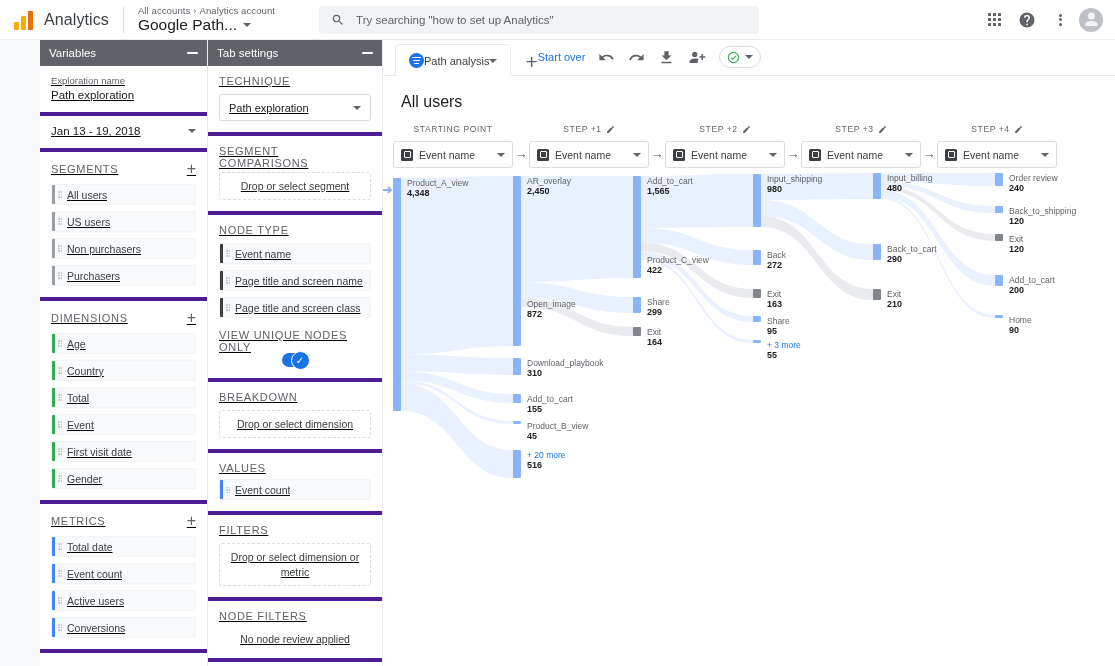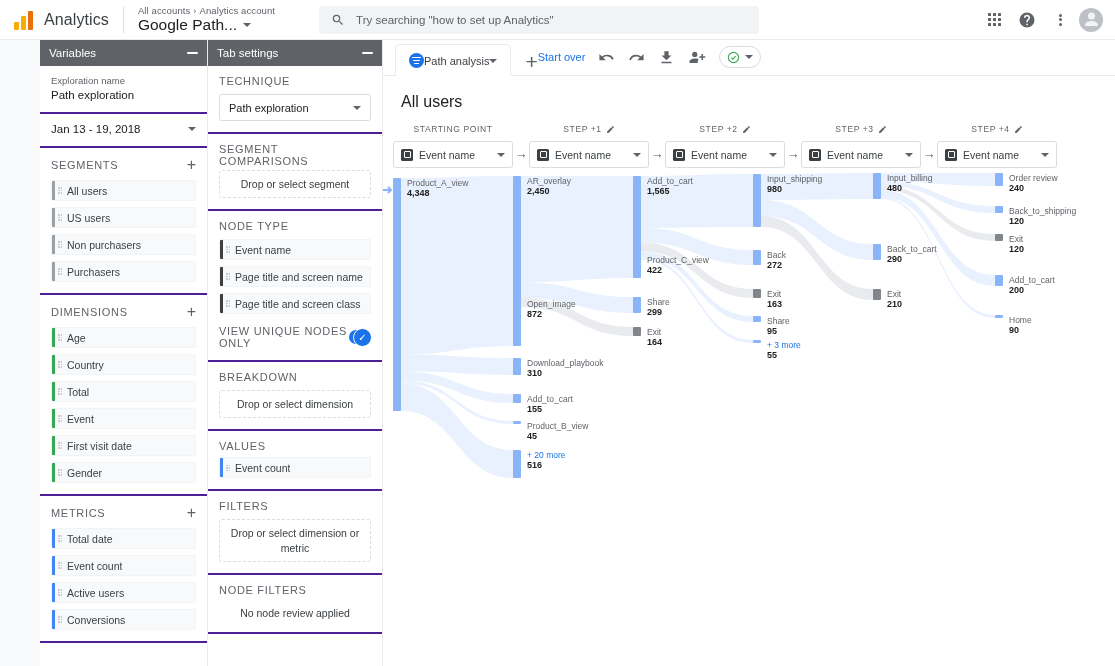--- a/index.html
+++ b/index.html
@@ -44,21 +44,21 @@
   .body { display:flex; height:626px; background:#f8f9fa; }
   .gutter { width:40px; background:#f8f9fa; }
   .panel { background:#fff; border-right:1px solid #e8eaed; display:flex; flex-direction:column; }
   .panel-vars { width:168px; }
   .panel-tab  { width:175px; }
   .panel-head {
     height:26px; background:#5f6368; color:#fff; display:flex; align-items:center;
     justify-content:space-between; padding:0 9px; font-size:11.5px;
   }
   .minus { width:11px; height:2px; background:#fff; border-radius:1px; }
-  .sect { padding:9px 11px 11px; border-bottom:2px solid #4c1d95; }
+  .sect { padding:9px 11px 11px; border-bottom:4px solid #4c1d95;text-decoration:underline; }
   .sect-label { font-size:11px; letter-spacing:.7px; color:#5f6368; text-transform:uppercase; }
   .sect-head { display:flex; align-items:center; justify-content:space-between; margin-bottom:7px; }
   .plus { font-size:16px; color:#5f6368; line-height:1; cursor:pointer; }
   .field-sub { font-size:9.5px; color:#5f6368; }
   .field-val { font-size:11.5px; color:#202124; margin-top:3px; }
   .daterow { display:flex; align-items:center; justify-content:space-between; }
   .chipitem {
     display:flex; align-items:center; height:21px; background:#f8f9fa;
     border:1px solid #f1f3f4; border-radius:2px; margin-bottom:6px; overflow:hidden;
   }
@@ -73,21 +73,21 @@
   .chip-txt { font-size:10.5px; color:#3c4043; padding-left:3px; white-space:nowrap; overflow:hidden; }
   .select-box {
     height:27px; border:1px solid #dadce0; border-radius:3px; display:flex;
     align-items:center; justify-content:space-between; padding:0 9px; font-size:11px; color:#202124;
   }
   .drop-zone {
     border:1px dashed #dadce0; border-radius:3px; min-height:28px; display:flex;
     align-items:center; justify-content:center; text-align:center; font-size:10.5px;
     color:#3c4043; padding:6px 8px; line-height:1.35;
   }
-  .toggle-row { display:flex; align-items:center; justify-content:flex-start; padding-top:2px; }
+  .toggle-row { display:flex; align-items:center; justify-content:flex-start; padding-top:2px;flex-direction:column; }
   .toggle { width:27px; height:14px; border-radius:7px; background:#1a73e8; position:relative; }
   .toggle::after {
     content:"✓"; position:absolute; right:-1px; top:-2px; width:17px; height:17px;
     border-radius:50%; background:#1a73e8; color:#fff; font-size:10px;
     display:flex; align-items:center; justify-content:center; border:1.5px solid #fff;
   }
   .nofilters { font-size:10.5px; color:#3c4043; text-align:center; padding:4px 0 2px; }
 
   
   .main { flex:1; background:#fff; display:flex; flex-direction:column; min-width:0; }

